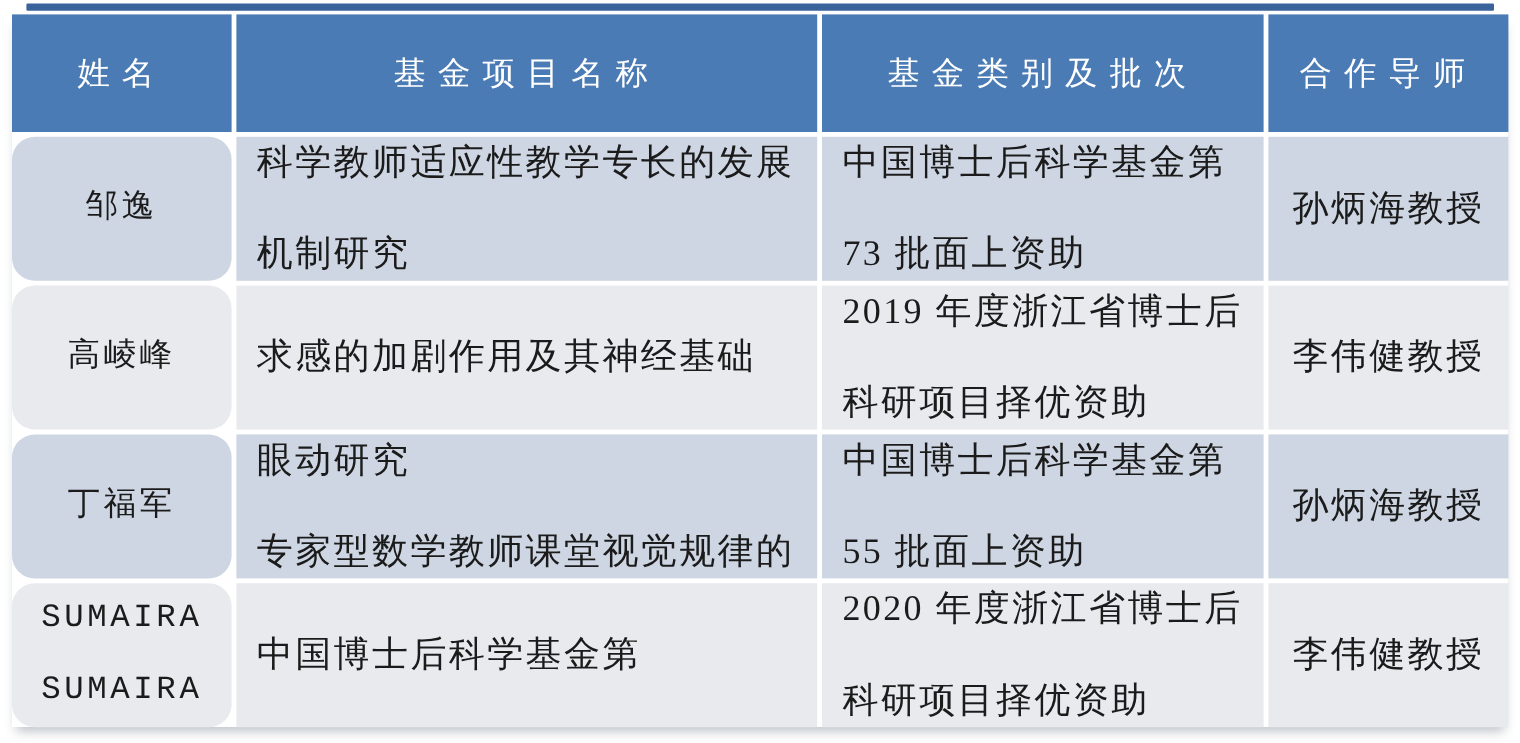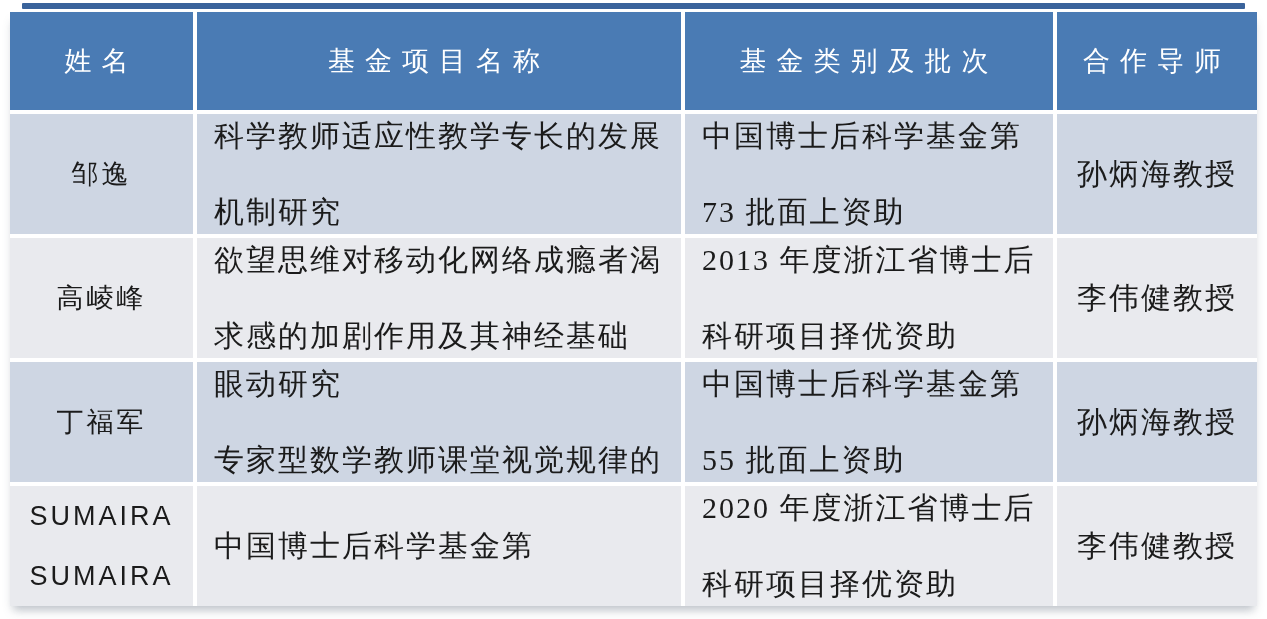--- a/index.html
+++ b/index.html
@@ -51,21 +51,21 @@
     font-size: 27px;
     letter-spacing: 10px;
     padding-left: 0; 
     align-items: center;
     text-align: right;
   }
   .band-a { background: var(--row-odd, #CED6E3); }
   .band-b { background: var(--row-even, #E9EAEE); }
   .col-center { align-items: center; text-align: center; }
   .col-left   { align-items: flex-start; text-align: left; padding-left: 17px; padding-right: 6px; gap: 16px; }
-  .cell-name  { font-family: Liberation Sans, sans-serif; font-size: 27px; letter-spacing: 3px; }
+  .cell-name  { font-family: Liberation Mono, monospace; font-size: 27px; letter-spacing: 3px; border-radius: 19px; }
   .cell-fund  { font-family: Liberation Serif, serif; }
 </style>
 </head>
 <body>
 
 <div class="page">
   <div class="table-wrap">
     <div class="top-border"></div>
     <div class="grid">
 
@@ -91,25 +91,24 @@
         <div class="cell band-a col-center">
             <div>孙炳海教授</div>
           </div>
       </div>
 
       <div class="row">
         <div class="cell band-b col-center cell-name">
             <div>高崚峰</div>
           </div>
         <div class="cell band-b col-left">
-            <div>欲望思维对移动化网络成瘾者渴</div>
             <div>求感的加剧作用及其神经基础</div>
           </div>
         <div class="cell band-b col-left cell-fund">
-            <div>2013 年度浙江省博士后</div>
+            <div>2019 年度浙江省博士后</div>
             <div>科研项目择优资助</div>
           </div>
         <div class="cell band-b col-center">
             <div>李伟健教授</div>
           </div>
       </div>
 
       <div class="row">
         <div class="cell band-a col-center cell-name">
             <div>丁福军</div>

